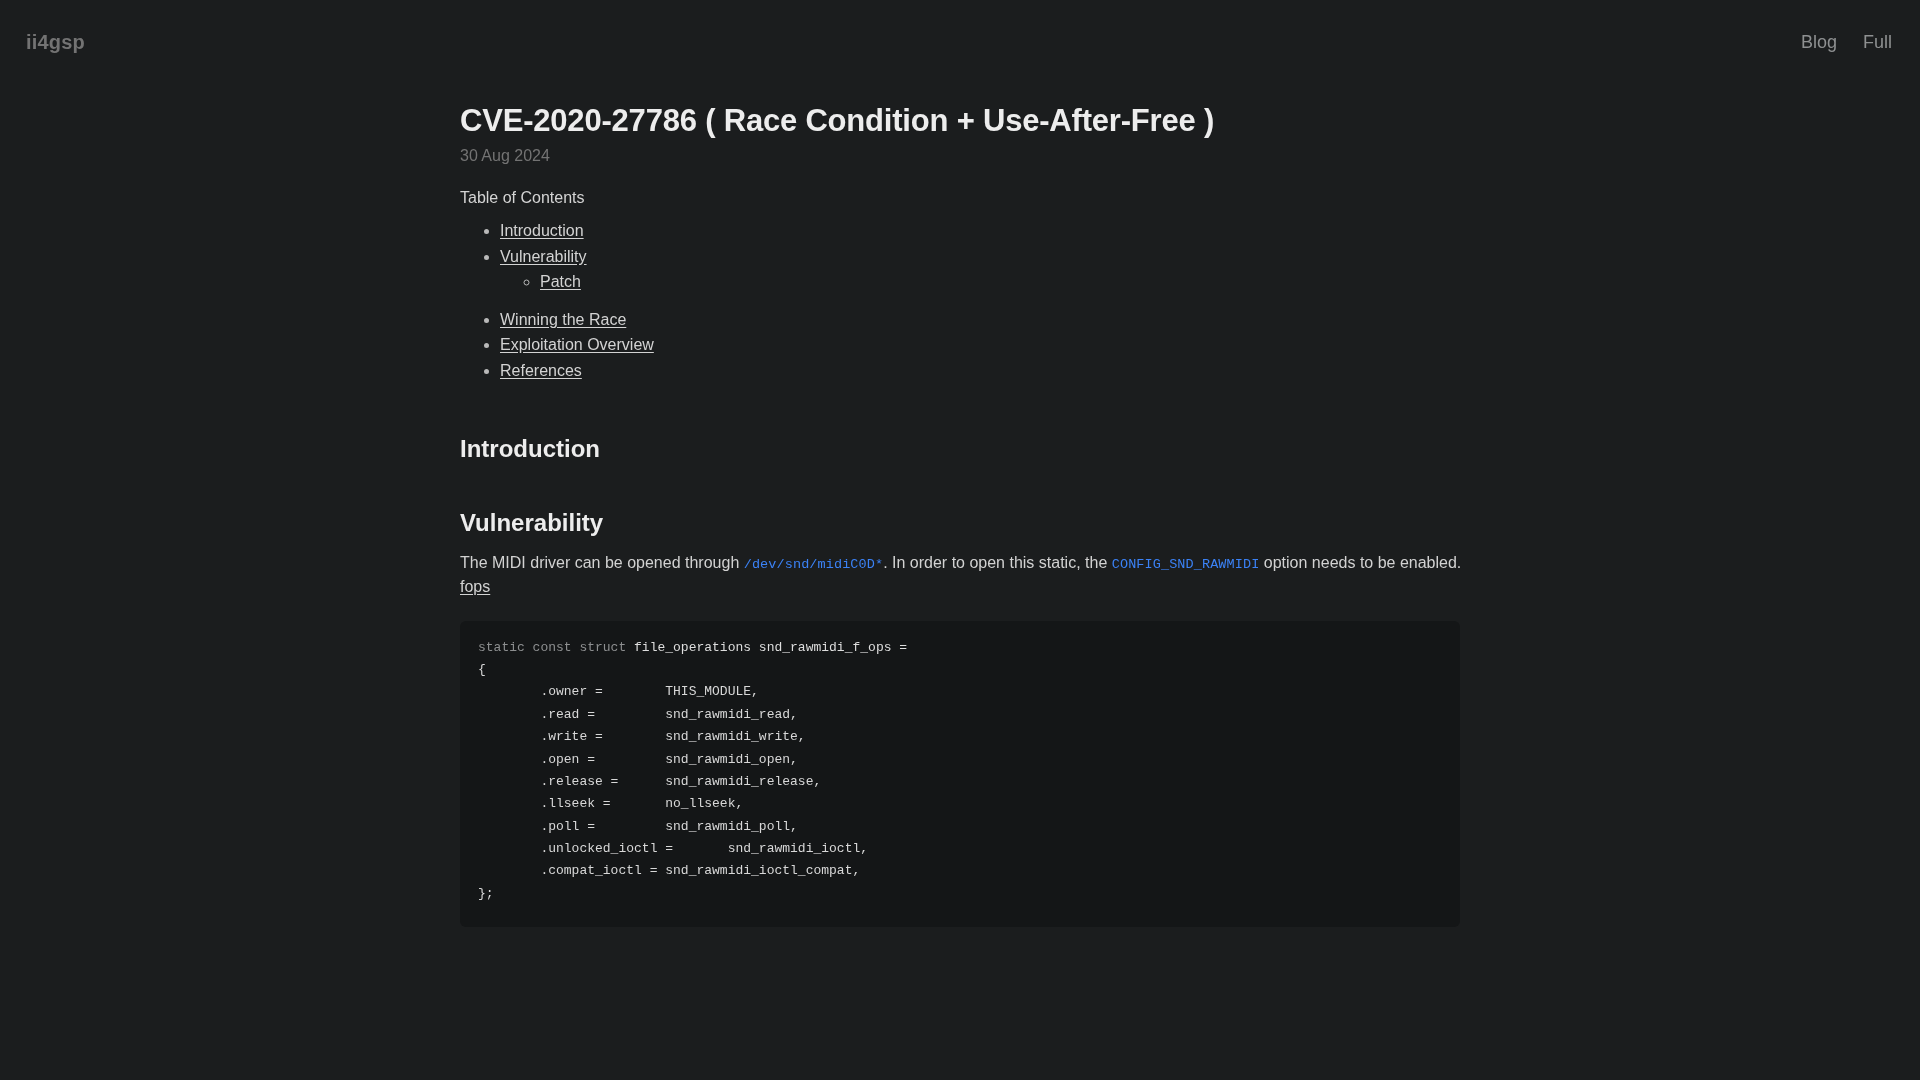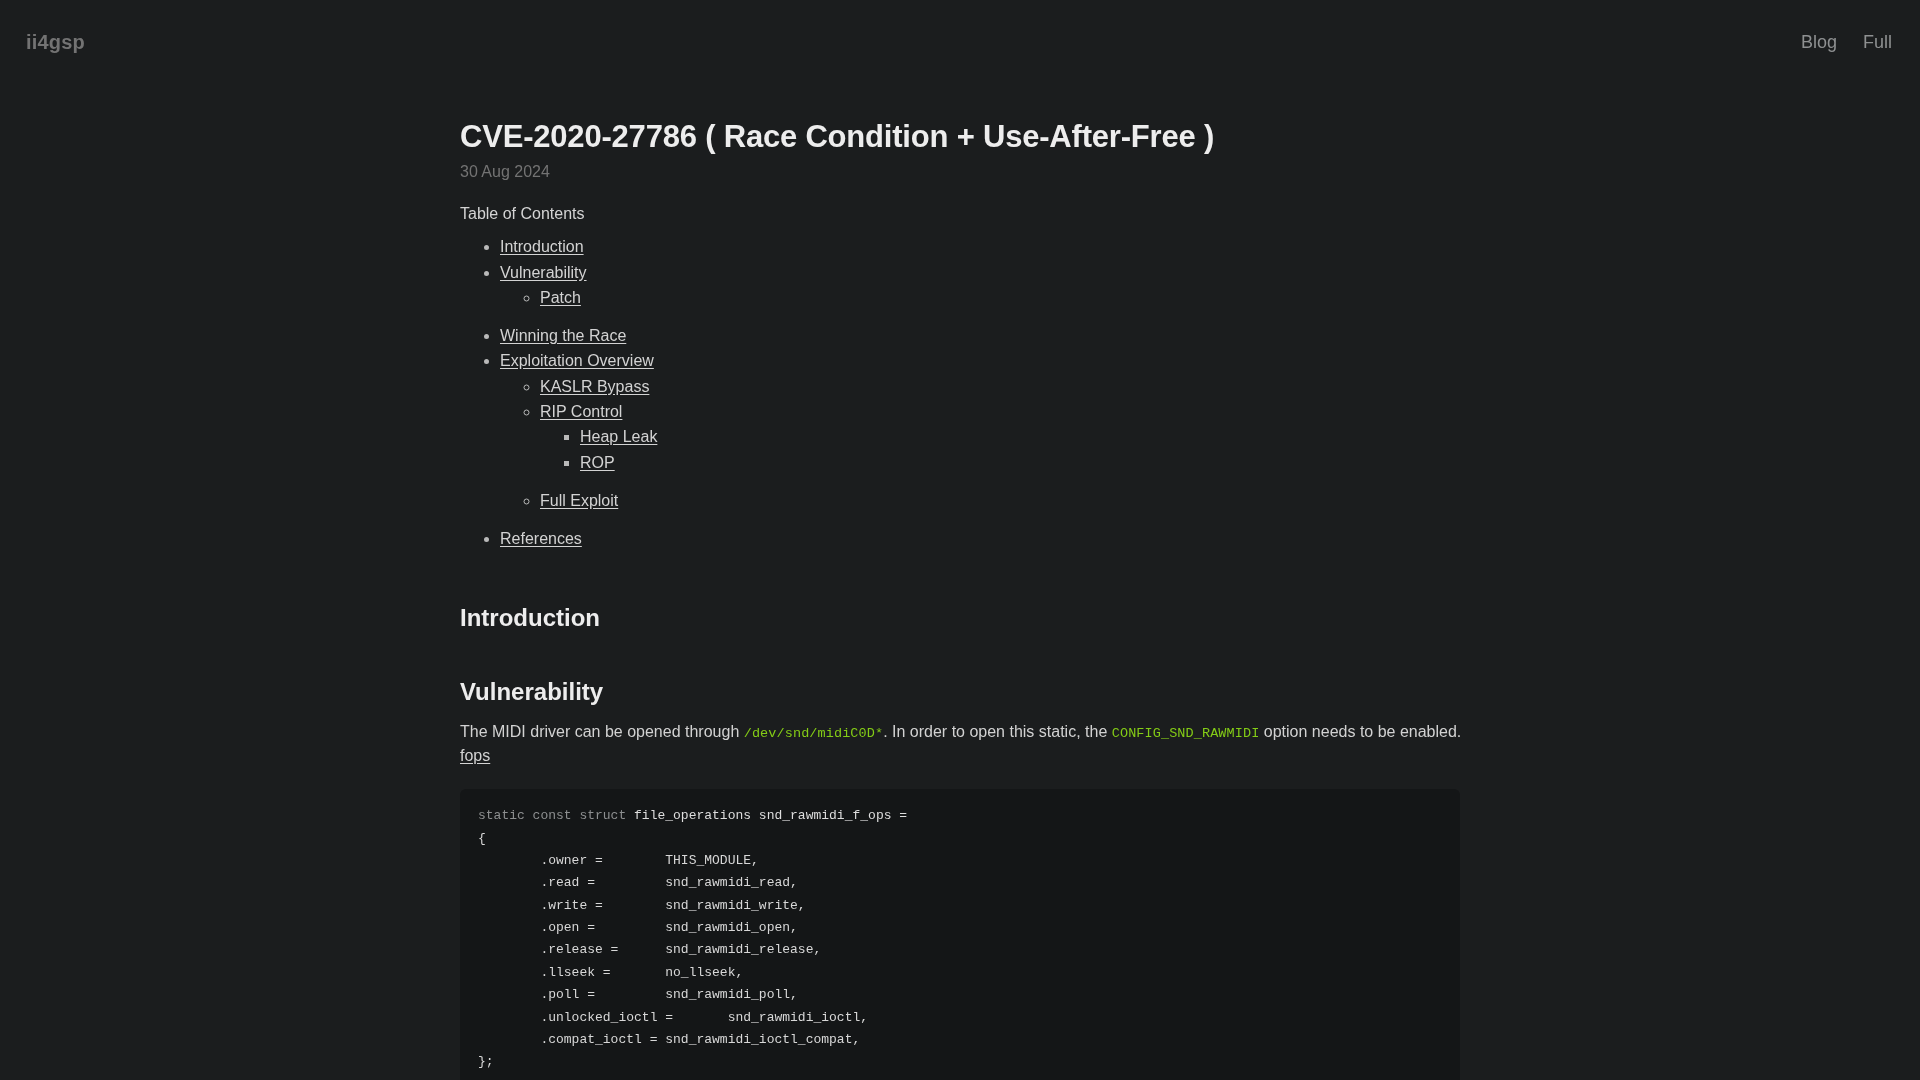--- a/index.html
+++ b/index.html
@@ -42,21 +42,21 @@
   
   .page {
     width: 100%;
     padding-left: 460px;
     padding-right: 120px;
   }
   .post-title {
     font-size: 31px;
     font-weight: bold;
     color: #ededed;
-    margin: 34px 0 0 0;
+    margin: 18px 0 0 0;
     letter-spacing: -.2px;
     line-height: 1.2;
   }
   .post-date {
     font-size: 16px;
     color: #737373;
     margin: 8px 0 0 0;
   }
 
   
@@ -99,21 +99,21 @@
   .para {
     font-size: 16px;
     line-height: 1.48;
     color: #d2d2d2;
     margin: 14px 0 0 0;
     max-width: 1100px;
   }
   code.inline {
     font-family: "Liberation Mono", "DejaVu Sans Mono", monospace;
     font-size: 13.5px;
-    color: #84cc16;
+    color: #3b82f6;
     letter-spacing: .1px;
   }
   .body-link {
     color: #d3d3d3;
     text-decoration: underline;
     text-underline-offset: 2px;
     cursor: pointer;
   }
 
   
@@ -166,41 +166,20 @@
           <a class="toc-link">Patch</a>
         </li>
         <li class="toc-gap"></li>
       </ul>
     </li>
     <li>
       <a class="toc-link">Winning the Race</a>
     </li>
     <li>
       <a class="toc-link">Exploitation Overview</a>
-      <ul>
-        <li>
-          <a class="toc-link">KASLR Bypass</a>
-        </li>
-        <li>
-          <a class="toc-link">RIP Control</a>
-          <ul>
-            <li>
-              <a class="toc-link">Heap Leak</a>
-            </li>
-            <li>
-              <a class="toc-link">ROP</a>
-            </li>
-            <li class="toc-gap"></li>
-          </ul>
-        </li>
-        <li>
-          <a class="toc-link">Full Exploit</a>
-        </li>
-        <li class="toc-gap"></li>
-      </ul>
     </li>
     <li>
       <a class="toc-link">References</a>
     </li>
   </ul>
 
   <h2 class="section-heading">Introduction</h2>
 
   <h2 class="section-heading tight">Vulnerability</h2>
   <p class="para">

